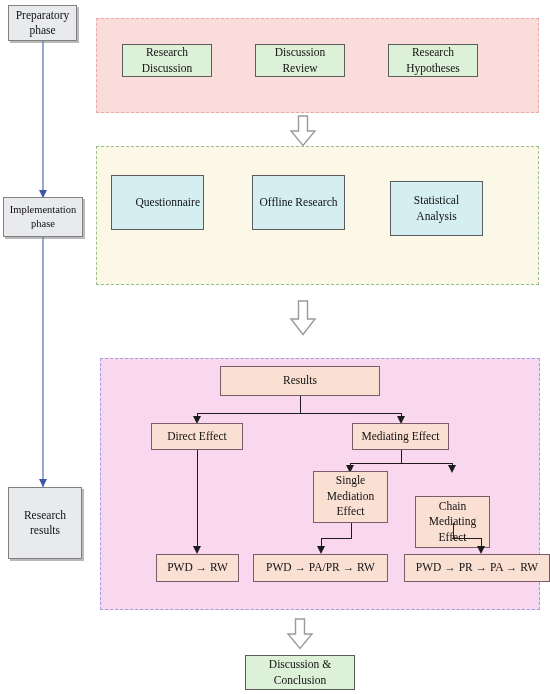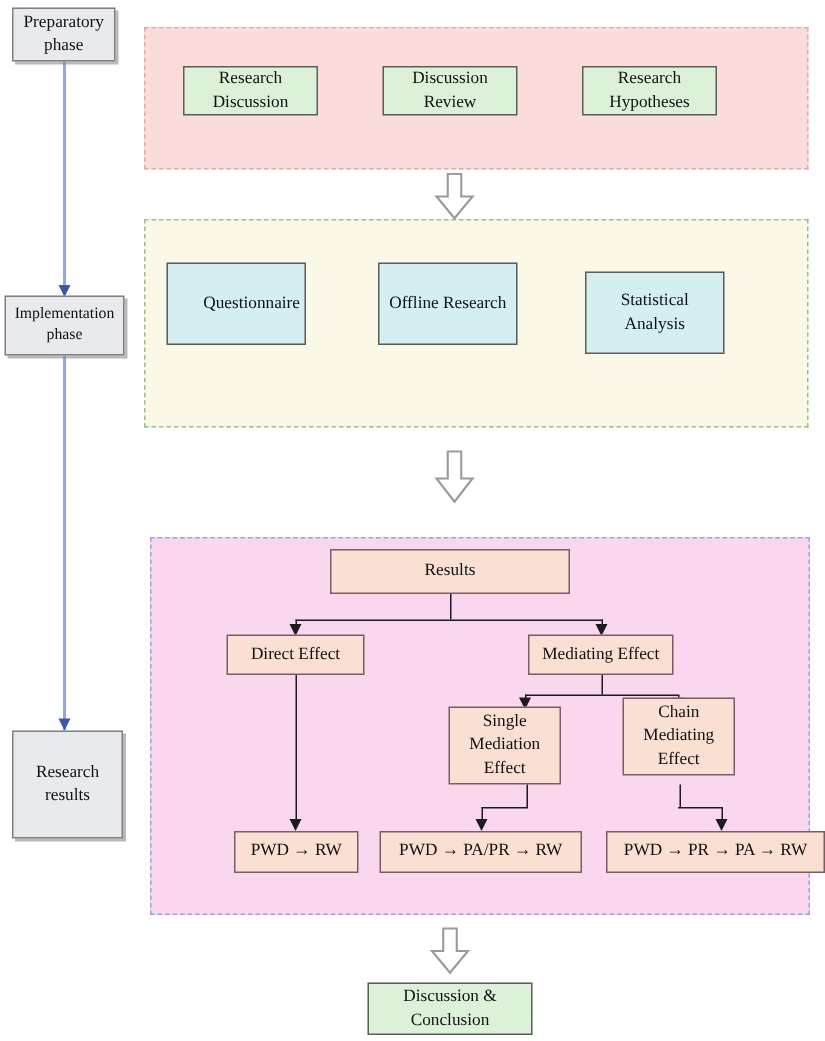--- a/index.html
+++ b/index.html
@@ -193,29 +193,29 @@
   <div class="abs ln-v" style="left:196.5px; top:450px; height:98px;"></div>
   <div class="abs arrowhead-down" style="left:192.7px; top:546px;"></div>
 
   <div class="abs ln-v" style="left:400.5px; top:450px; height:13px;"></div>
   <div class="abs ln-h" style="left:350px; top:462.5px; width:102px;"></div>
   <div class="abs ln-v" style="left:349.5px; top:462.5px; height:5px;"></div>
   <div class="abs arrowhead-down" style="left:345.7px; top:465px;"></div>
   <div class="abs ln-v" style="left:451.5px; top:462.5px; height:5px;"></div>
   <div class="abs arrowhead-down" style="left:447.7px; top:465px;"></div>
 
-  <div class="abs node node-peach" style="left:299px; top:471px; width:75px; height:52px;">
+  <div class="abs node node-peach" style="left:313px; top:471px; width:75px; height:52px;align-items:flex-end;">
     <div>
       <div>Single</div>
       <div>Mediation</div>
       <div>Effect</div>
     </div>
   </div>
 
-  <div class="abs node node-peach" style="left:415px; top:465px; width:75px; height:52px;align-items:center;">
+  <div class="abs node node-peach" style="left:415px; top:496px; width:75px; height:52px;align-items:center;">
     <div>
       <div>Chain</div>
       <div>Mediating</div>
       <div>Effect</div>
     </div>
   </div>
 
   <div class="abs ln-v" style="left:350.5px; top:523px; height:15px;"></div>
   <div class="abs ln-h" style="left:321px; top:537.5px; width:31px;"></div>
   <div class="abs ln-v" style="left:320.5px; top:537.5px; height:10px;"></div>

